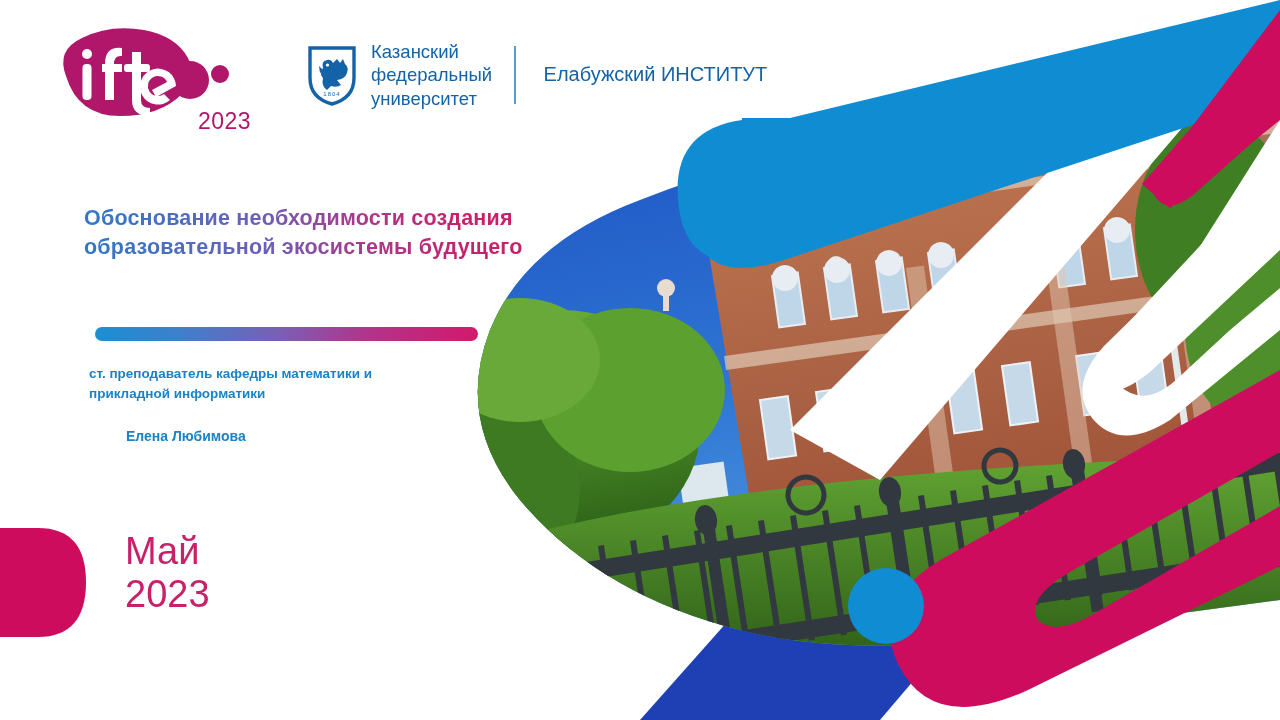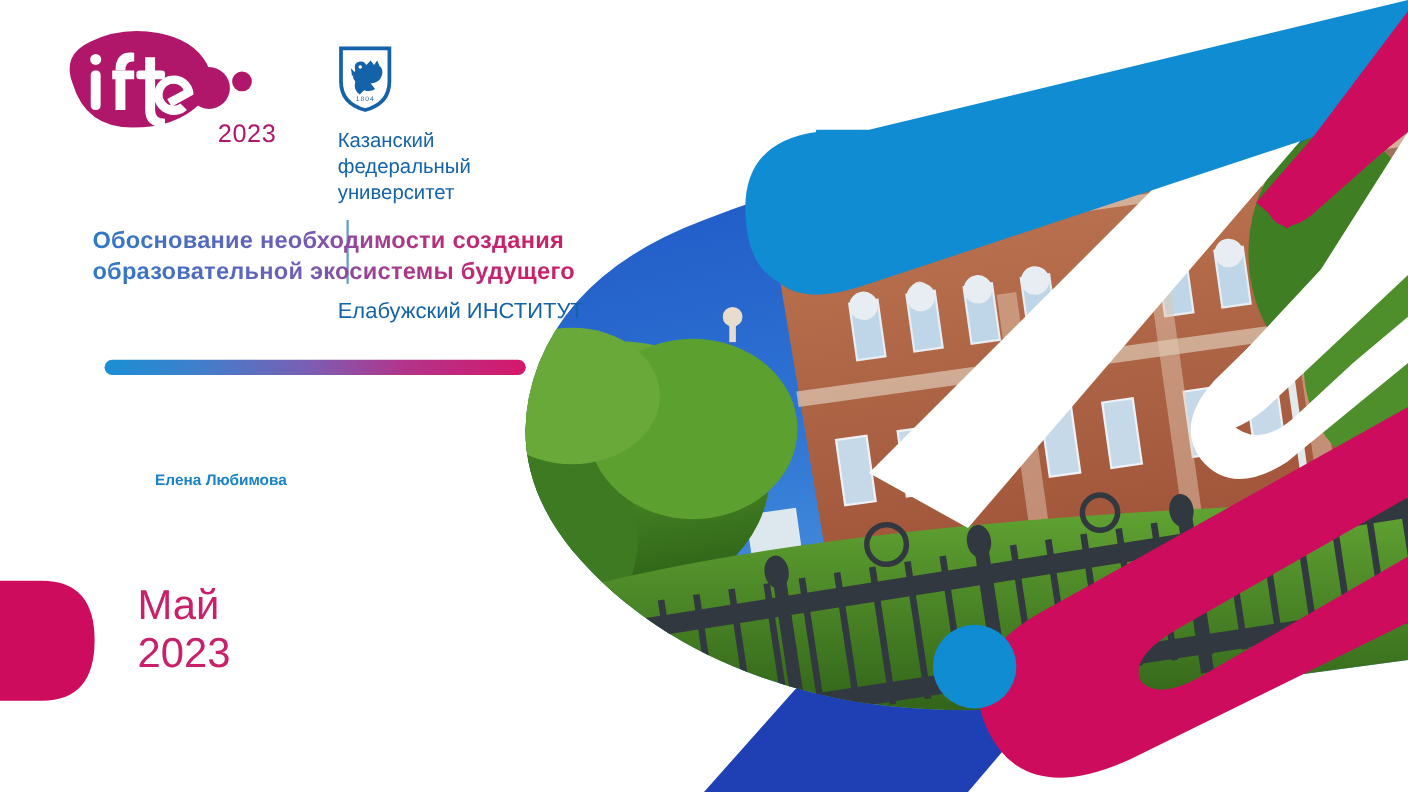--- a/index.html
+++ b/index.html
@@ -42,23 +42,22 @@
     letter-spacing: .5px;
     line-height: 1;
   }
 
   
   #kfu {
     position: absolute;
     left: 307px;
     top: 40px;
     display: flex;
-    align-items: flex-start;
+    align-items: center;
     gap: 14px;
-    flex-direction: column;
   }
   #kfu-shield { width: 50px; height: 62px; display: block; }
   #kfu-name {
     font-size: 18.5px;
     line-height: 1.26;
     color: #1463A8;
     font-weight: 400;
     white-space: pre-line;
   }
   #kfu-divider {
@@ -115,21 +114,21 @@
     top: 364px;
     width: 370px;
     font-size: 13.5px;
     font-weight: bold;
     line-height: 1.45;
     color: #1A83C8;
     white-space: pre-line;
   }
   #speaker {
     position: absolute;
-    left: 93px;
+    left: 78px;
     top: 428px;
     font-size: 14px;
     font-weight: bold;
     color: #1A83C8;
     padding-left: 48px;
   }
 
   
   #date {
     position: absolute;
@@ -464,18 +463,20 @@
     <div id="kfu-institute">Елабужский ИНСТИТУТ</div>
   </div>
 
   <h1 id="title">
     <span class="tline">Обоснование необходимости создания</span>
     <span class="tline">образовательной экосистемы будущего</span>
   </h1>
 
   <div id="divider-bar"></div>
 
+  <div id="role">ст. преподаватель кафедры математики и
+прикладной информатики</div>
   <div id="speaker">Елена Любимова</div>
 
   <div id="date">Май
 2023</div>
 
 </div>
 
 </body></html>

